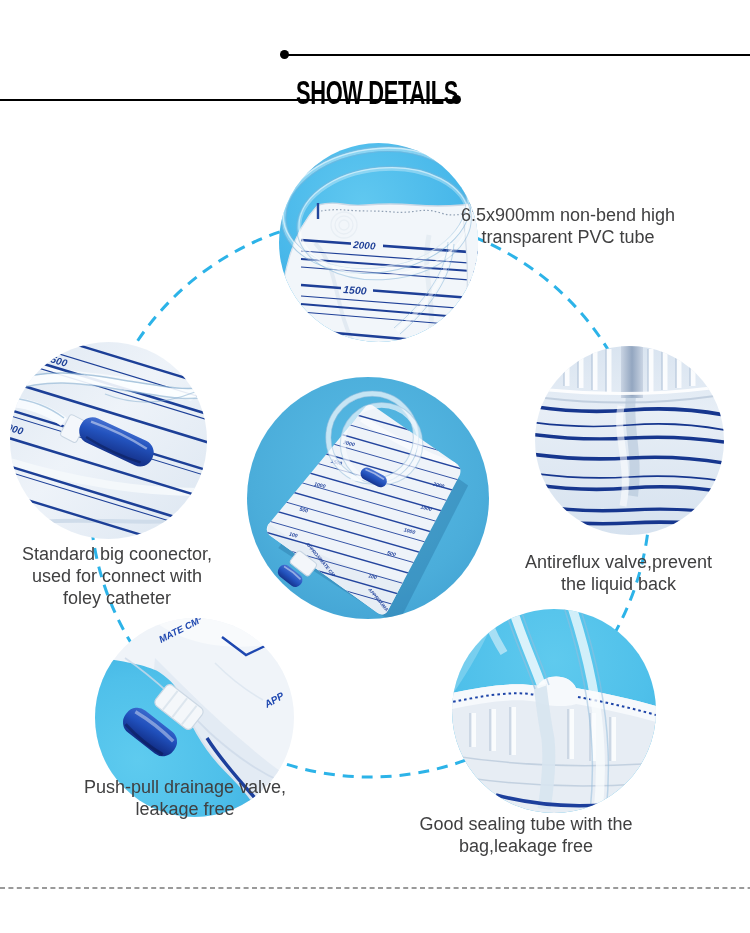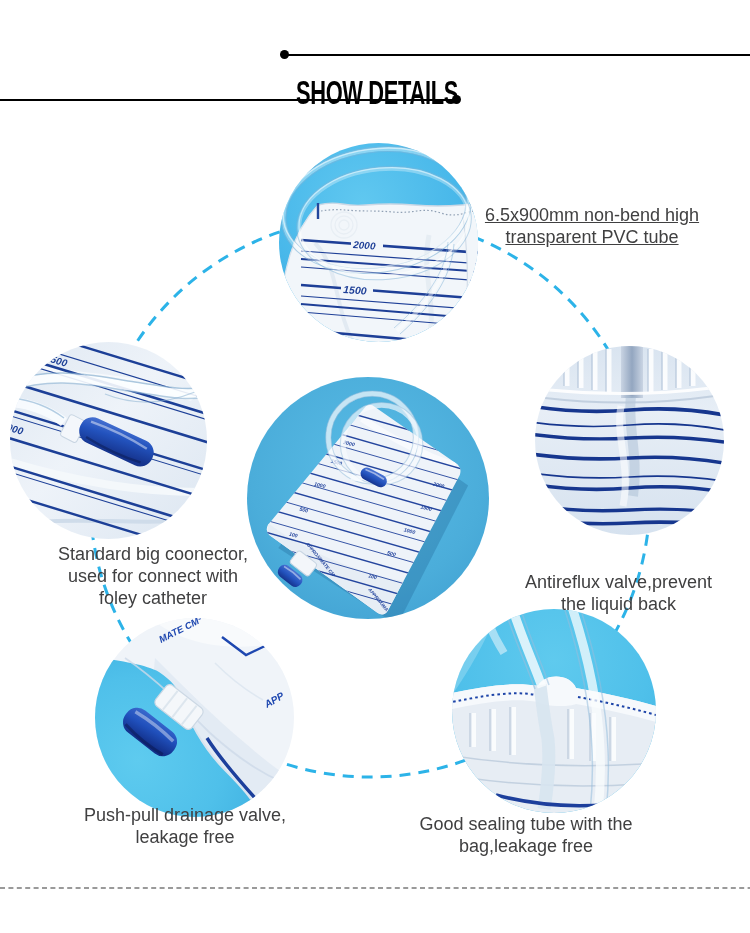--- a/index.html
+++ b/index.html
@@ -402,21 +402,21 @@
         <path d="M118,-8 C 134,40 146,90 148,140 C 149,162 148,185 146,204" stroke="rgba(250,252,254,0.75)" stroke-width="9"></path>
         <path d="M110,-8 C 126,40 138,90 140,140 C 141,162 140,185 138,204" stroke="rgba(150,190,220,0.55)" stroke-width="1.5"></path>
         <path d="M126,-8 C 142,40 154,90 156,140 C 157,162 156,185 154,204" stroke="rgba(150,190,220,0.55)" stroke-width="1.5"></path>
         <path d="M28,-8 C 34,10 42,28 52,44" stroke="rgba(250,252,254,0.5)" stroke-width="8"></path>
       </g>
 
       <path d="M44,186 C 85,197 135,200 186,192" stroke="#1d3f9c" stroke-width="3.6" fill="none"></path>
     </g>
   </svg>
 
-  <div class="abs cap" style="left:452px;top:204px;width:280px;text-decoration:underline;">6.5x900mm non-bend high<br>transparent PVC tube</div>
-  <div class="abs cap" style="left:0px;top:543px;width:234px;padding-left:36px;">Standard big coonector,<br>used for connect with<br>foley catheter</div>
-  <div class="abs cap" style="left:496px;top:571px;width:245px;">Antireflux valve,prevent<br>the liquid back</div>
-  <div class="abs cap" style="left:60px;top:804px;width:250px;text-align:center;">Push-pull drainage valve,<br>leakage free</div>
+  <div class="abs cap" style="left:428px;top:204px;width:280px;">6.5x900mm non-bend high<br>transparent PVC tube</div>
+  <div class="abs cap" style="left:0px;top:543px;width:234px;">Standard big coonector,<br>used for connect with<br>foley catheter</div>
+  <div class="abs cap" style="left:496px;top:551px;width:245px;">Antireflux valve,prevent<br>the liquid back</div>
+  <div class="abs cap" style="left:60px;top:776px;width:250px;text-align:center;">Push-pull drainage valve,<br>leakage free</div>
   <div class="abs cap" style="left:401px;top:813px;width:250px;">Good sealing tube with the<br>bag,leakage free</div>
 
   <svg class="abs" style="left:0;top:885px;" width="750" height="6" viewBox="0 0 750 6">
     <line x1="0" y1="3" x2="750" y2="3" stroke="#7a7a7a" stroke-width="1.6" stroke-dasharray="5 3.4"></line>
   </svg>
 
 </body></html>

